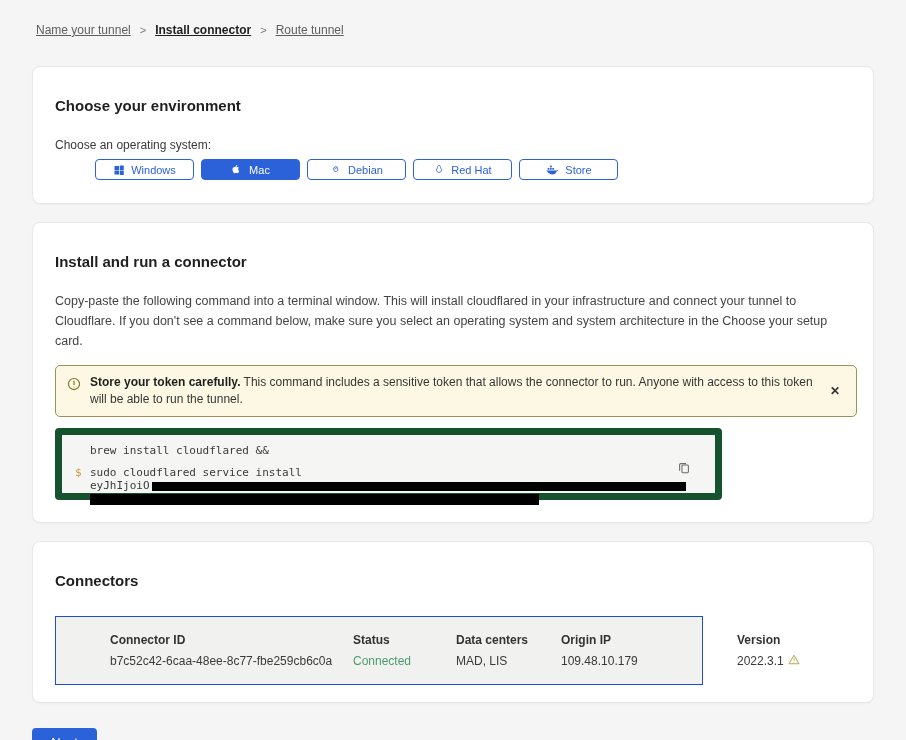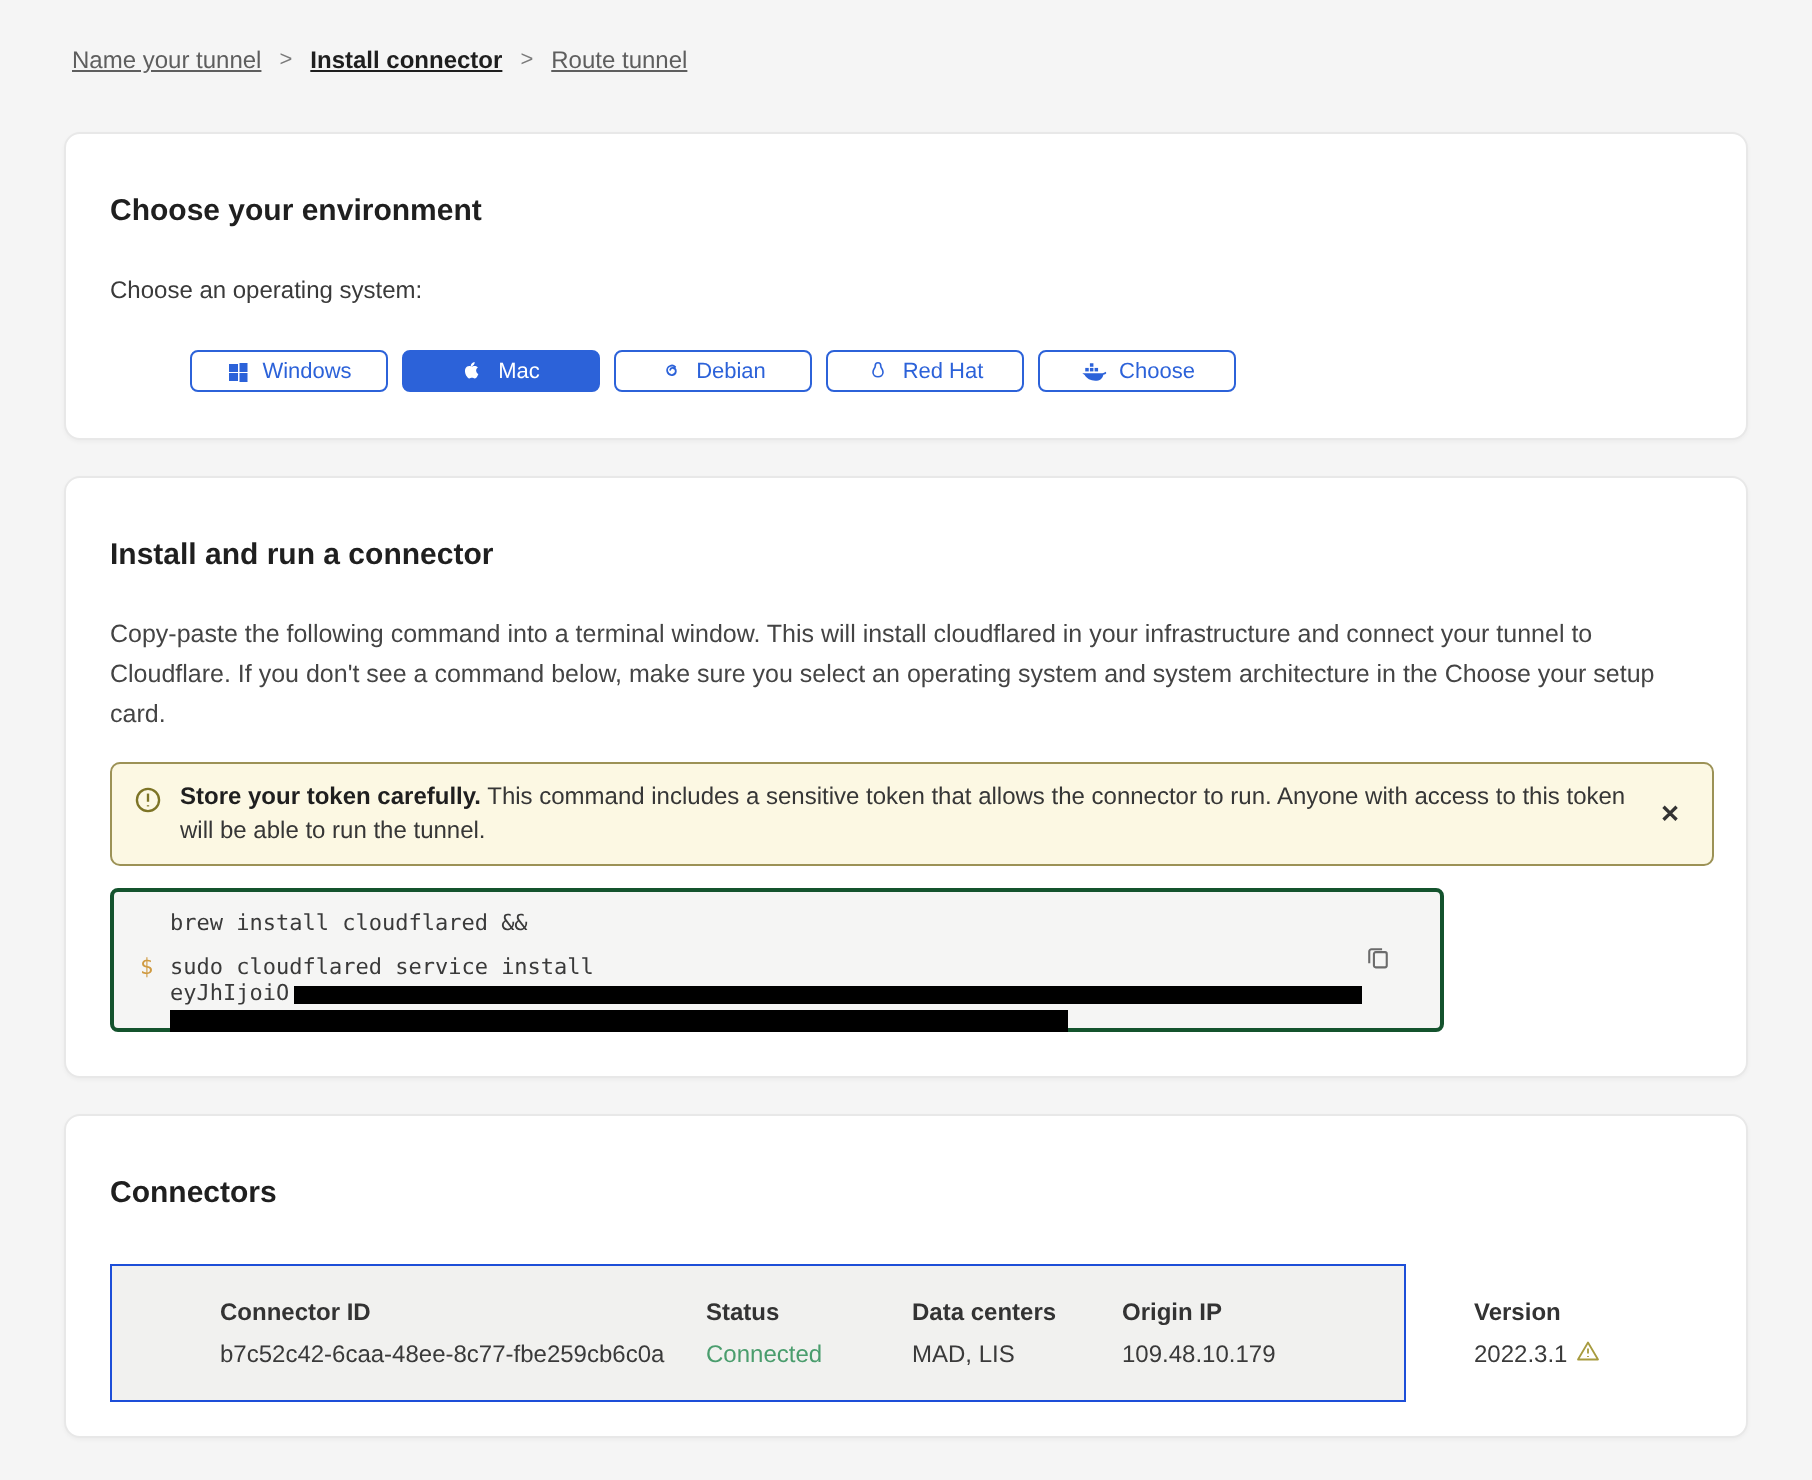--- a/index.html
+++ b/index.html
@@ -42,21 +42,21 @@
     line-height: 18px;
     color: #1f1f1f;
     font-weight: bold;
   }
   .card-env { margin-top: 29px; padding-bottom: 23px; }
   .card-install { margin-top: 18px; padding-bottom: 22px; }
   .card-connectors { margin-top: 18px; padding-bottom: 17px; }
 
   
   .os-label { margin-top: 23px; font-size: 12px; line-height: 15px; color: #3a3a3a; }
-  .os-row { display: flex; gap: 7px; margin-top: 22px; padding-left: 40px; }
+  .os-row { display: flex; gap: 7px; margin-top: 6px; padding-left: 40px; }
   .os-btn {
     width: 99px; height: 21px;
     border: 1px solid #2c62d9;
     border-radius: 4px;
     background: #ffffff;
     color: #2c62d9;
     font-family: "Liberation Sans", sans-serif;
     font-size: 11px;
     display: flex; align-items: center; justify-content: center;
     gap: 6px;
@@ -98,21 +98,21 @@
     font-family: "Liberation Sans", sans-serif;
   }
 
   
   .code-block {
     position: relative;
     margin-top: 11px;
     width: 667px;
     height: 72px;
     background: #f5f5f4;
-    border: 2px solid #14532d;
+    border: 7px solid #14532d;
     border-radius: 4px;
     font-family: "DejaVu Sans Mono", monospace;
     font-size: 11px;
     color: #3a3a3a;
     padding: 10px 0 0 28px;
   }
   .code-line { line-height: 12px; white-space: nowrap; }
   .code-line.first { margin-bottom: 10px; }
   .code-prompt {
     position: absolute;
@@ -224,21 +224,21 @@
       <button class="os-btn">
         <span>
           <svg width="14" height="12" viewBox="0 0 24 20" fill="#2c62d9">
             <rect x="4.5" y="6.5" width="3" height="3"></rect>
             <rect x="8.5" y="6.5" width="3" height="3"></rect>
             <rect x="12.5" y="6.5" width="3" height="3"></rect>
             <rect x="8.5" y="2.5" width="3" height="3"></rect>
             <path d="M2 11h17.2c1 0 2-.4 2.6-1.2l.8 1c-.5.9-1.5 1.4-2.6 1.5-.5 3.2-3 5.2-6.9 5.2-3.8 0-7.6-1.9-9.1-4.9z"></path>
           </svg>
         </span>
-        <span>Choose</span>
+        <span>Store</span>
       </button>
 
     </div>
   </section>
 
   
   <section class="card card-install">
     <h2>Install and run a connector</h2>
     <p class="install-desc">Copy-paste the following command into a terminal window. This will install cloudflared in your infrastructure and connect your tunnel to Cloudflare. If you don't see a command below, make sure you select an operating system and system architecture in the Choose your setup card.</p>
 

